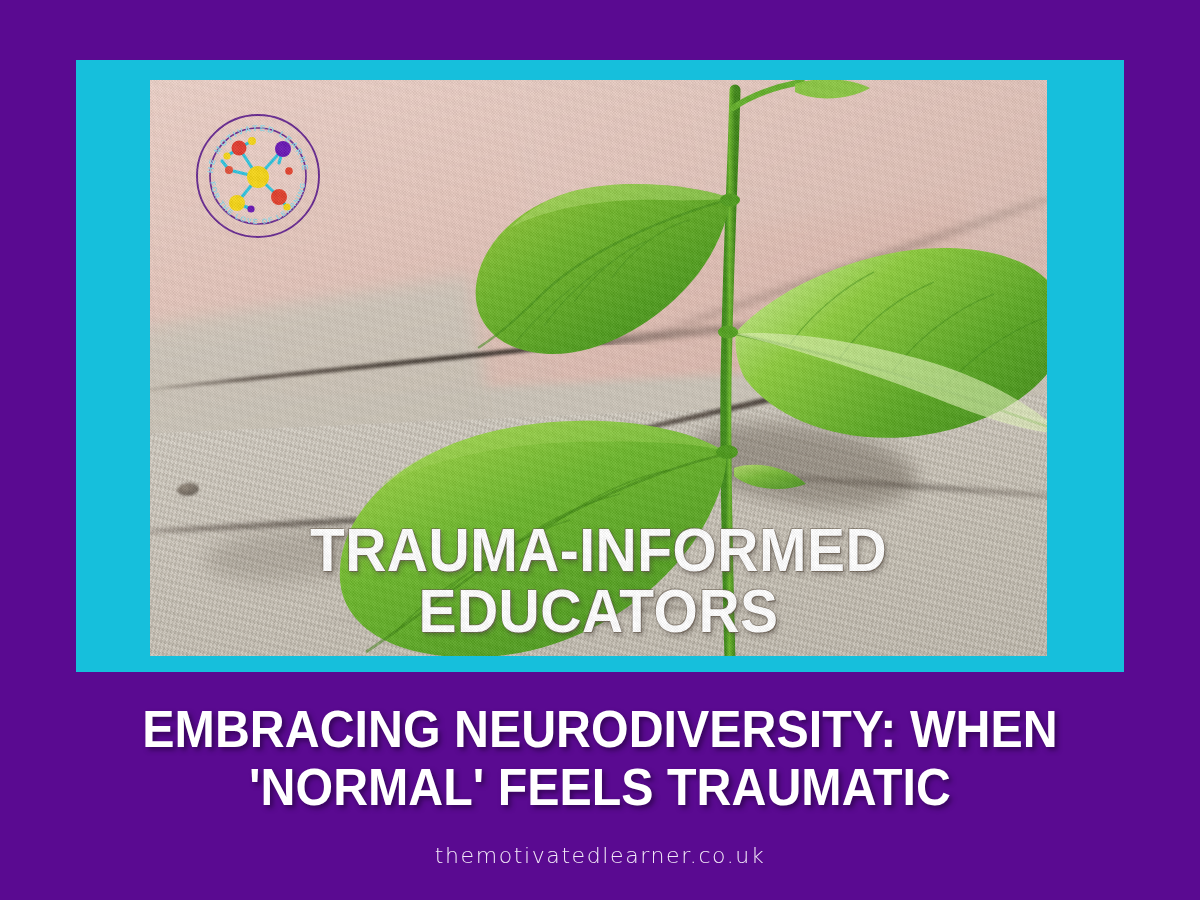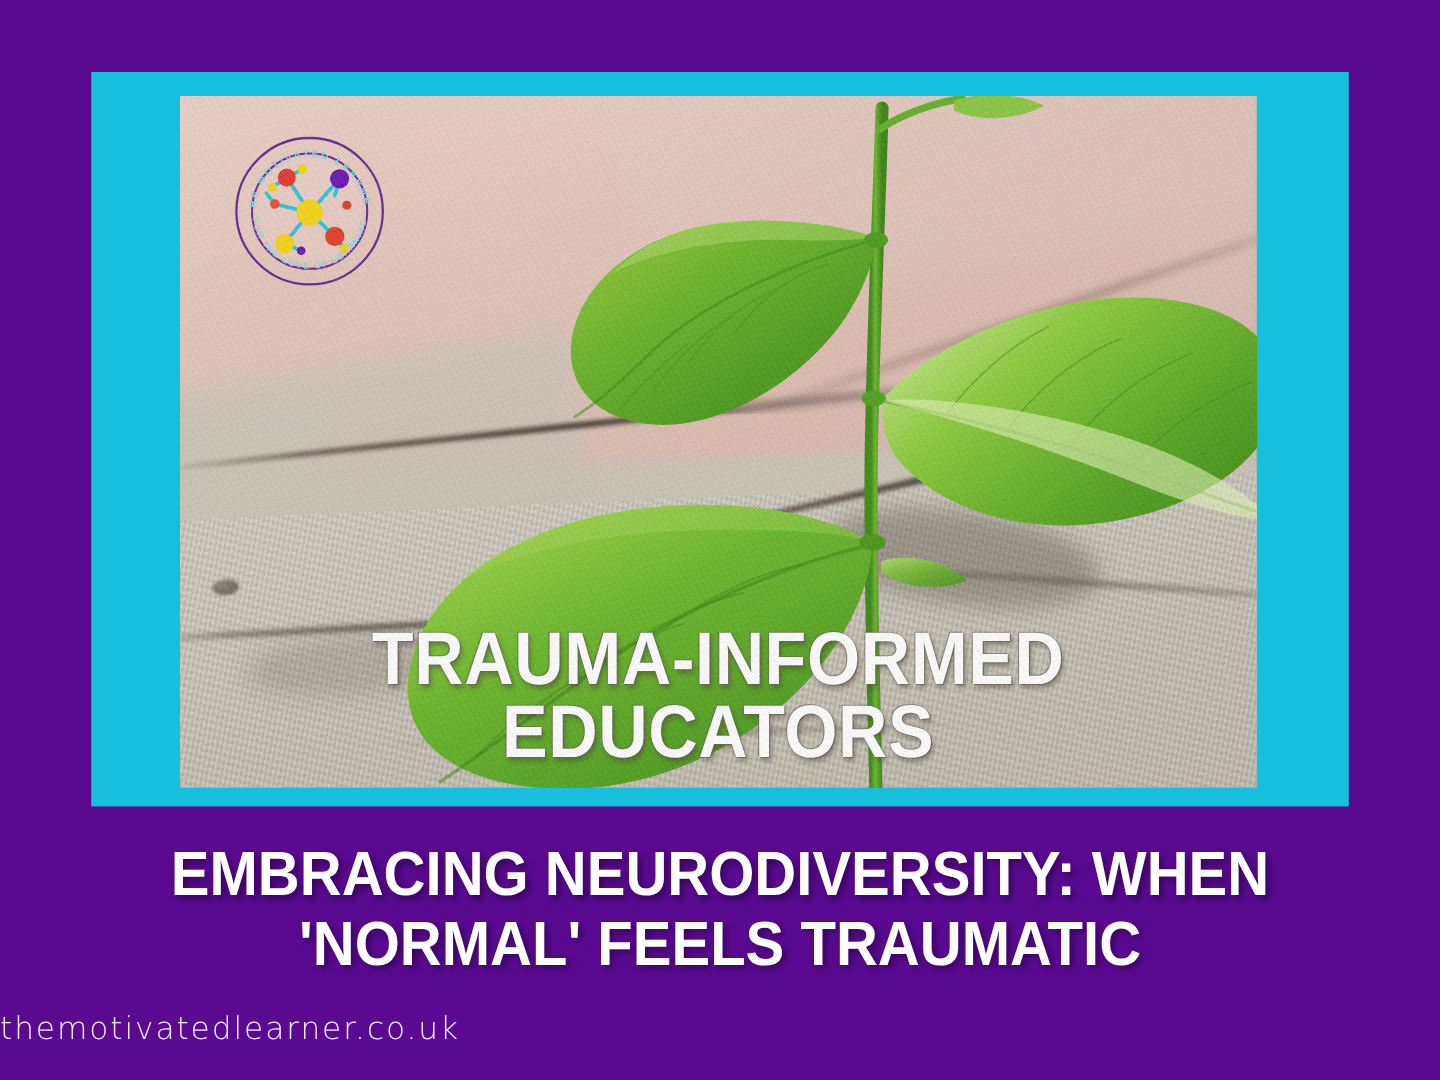--- a/index.html
+++ b/index.html
@@ -210,25 +210,25 @@
     white-space: nowrap;
   }
   #headline .hl2 { display: block; }
 
   
   #site-url {
     position: absolute;
     left: 0;
     right: 0;
     top: 843px;
-    text-align: left;
+    text-align: center;
     color: #f3eaf8;
     font-family: "DejaVu Sans", sans-serif;
     font-weight: 300;
-    font-size: 26px;
+    font-size: 22px;
     letter-spacing: 1.6px;
   }
 </style>
 </head>
 <body>
 
 <div id="poster">
 
   <div id="cyan-frame"></div>
 

